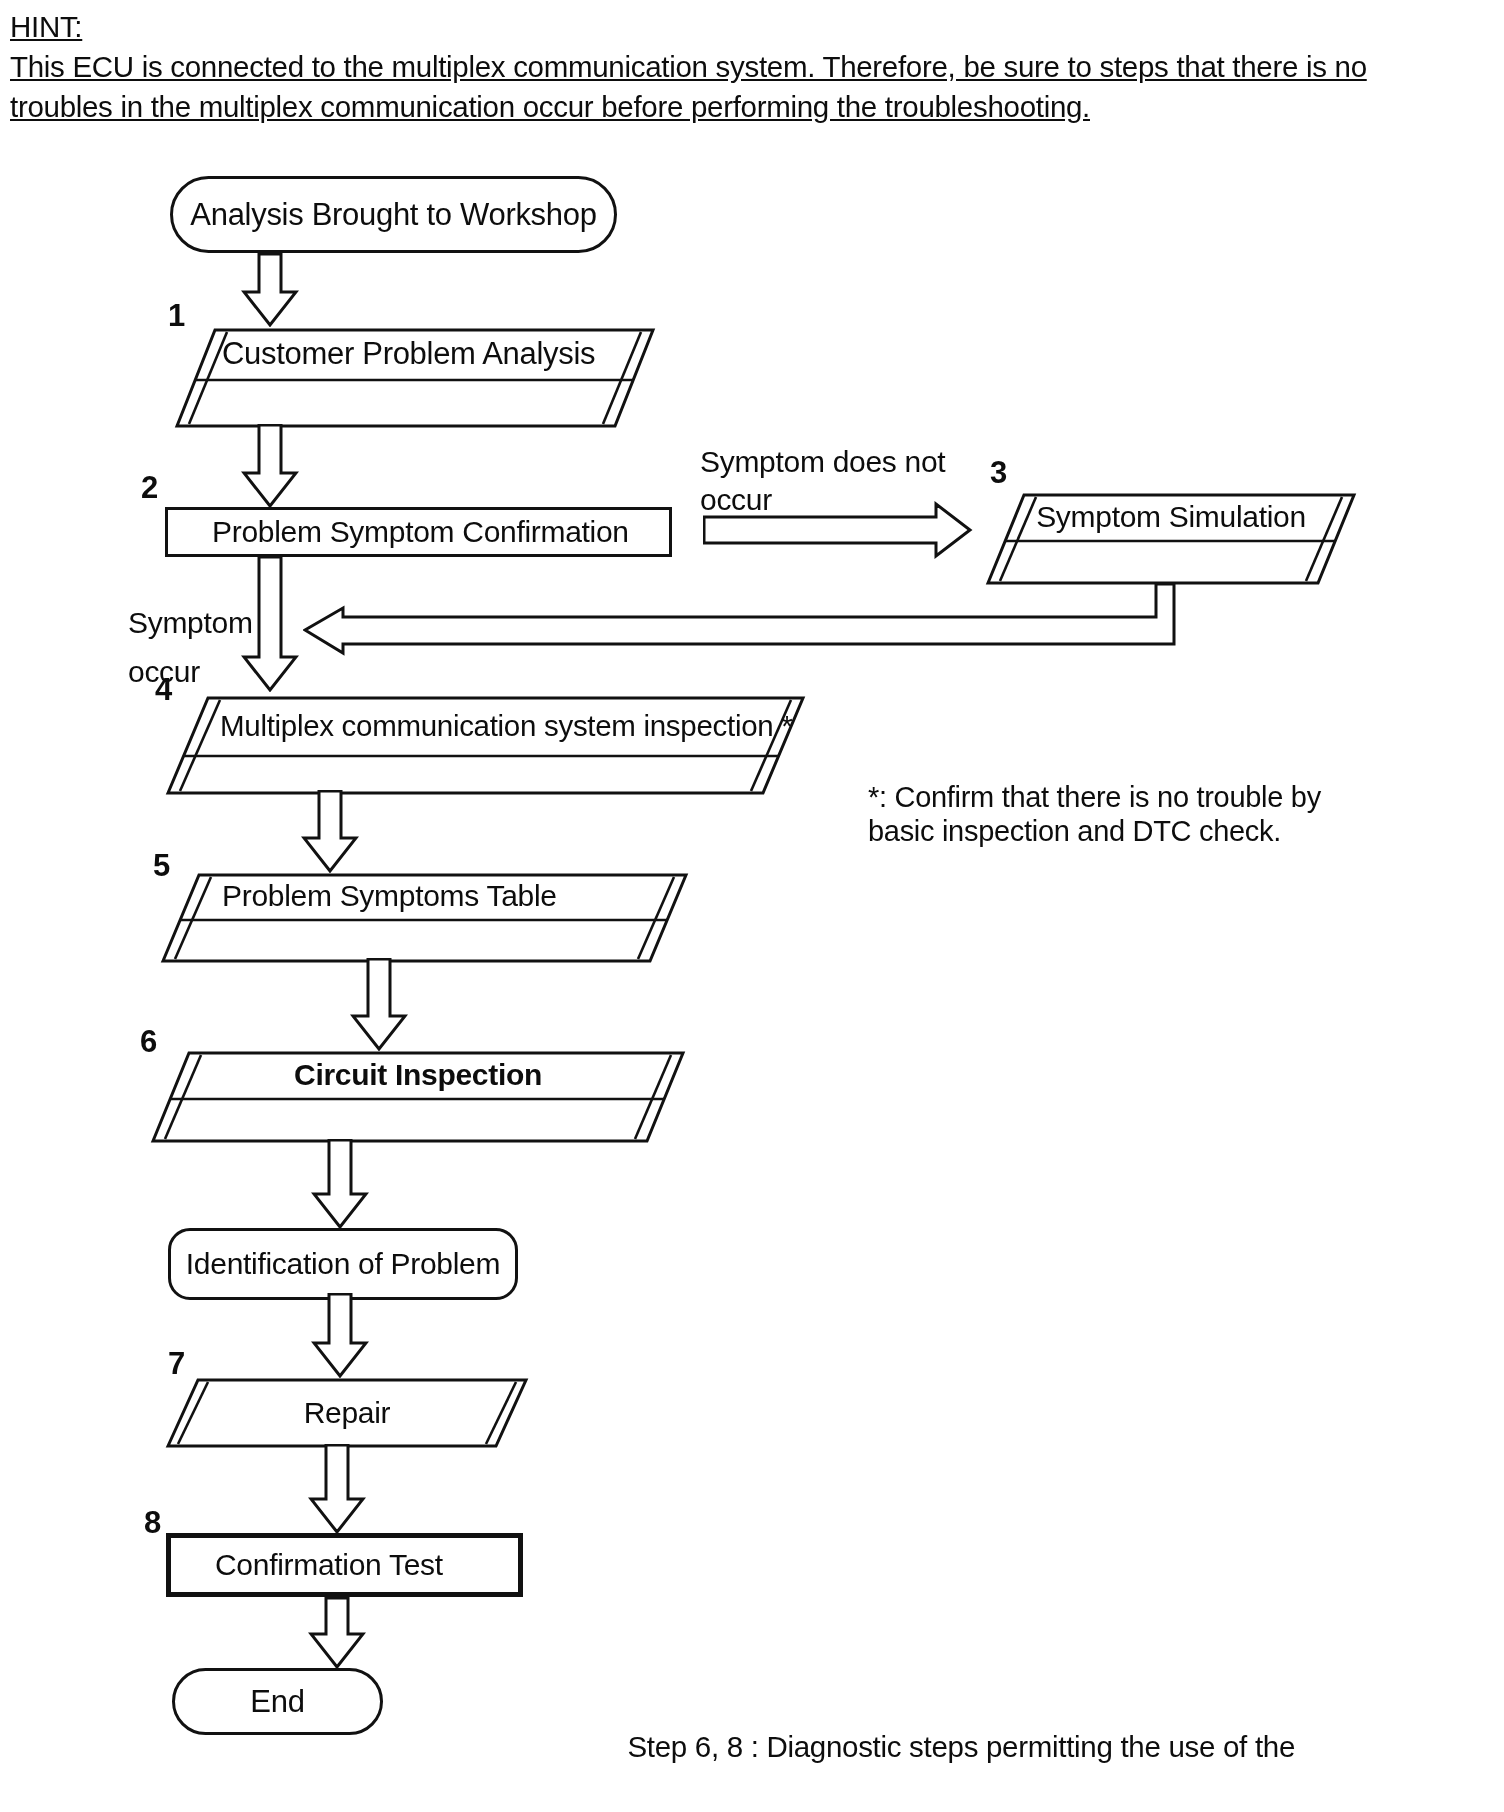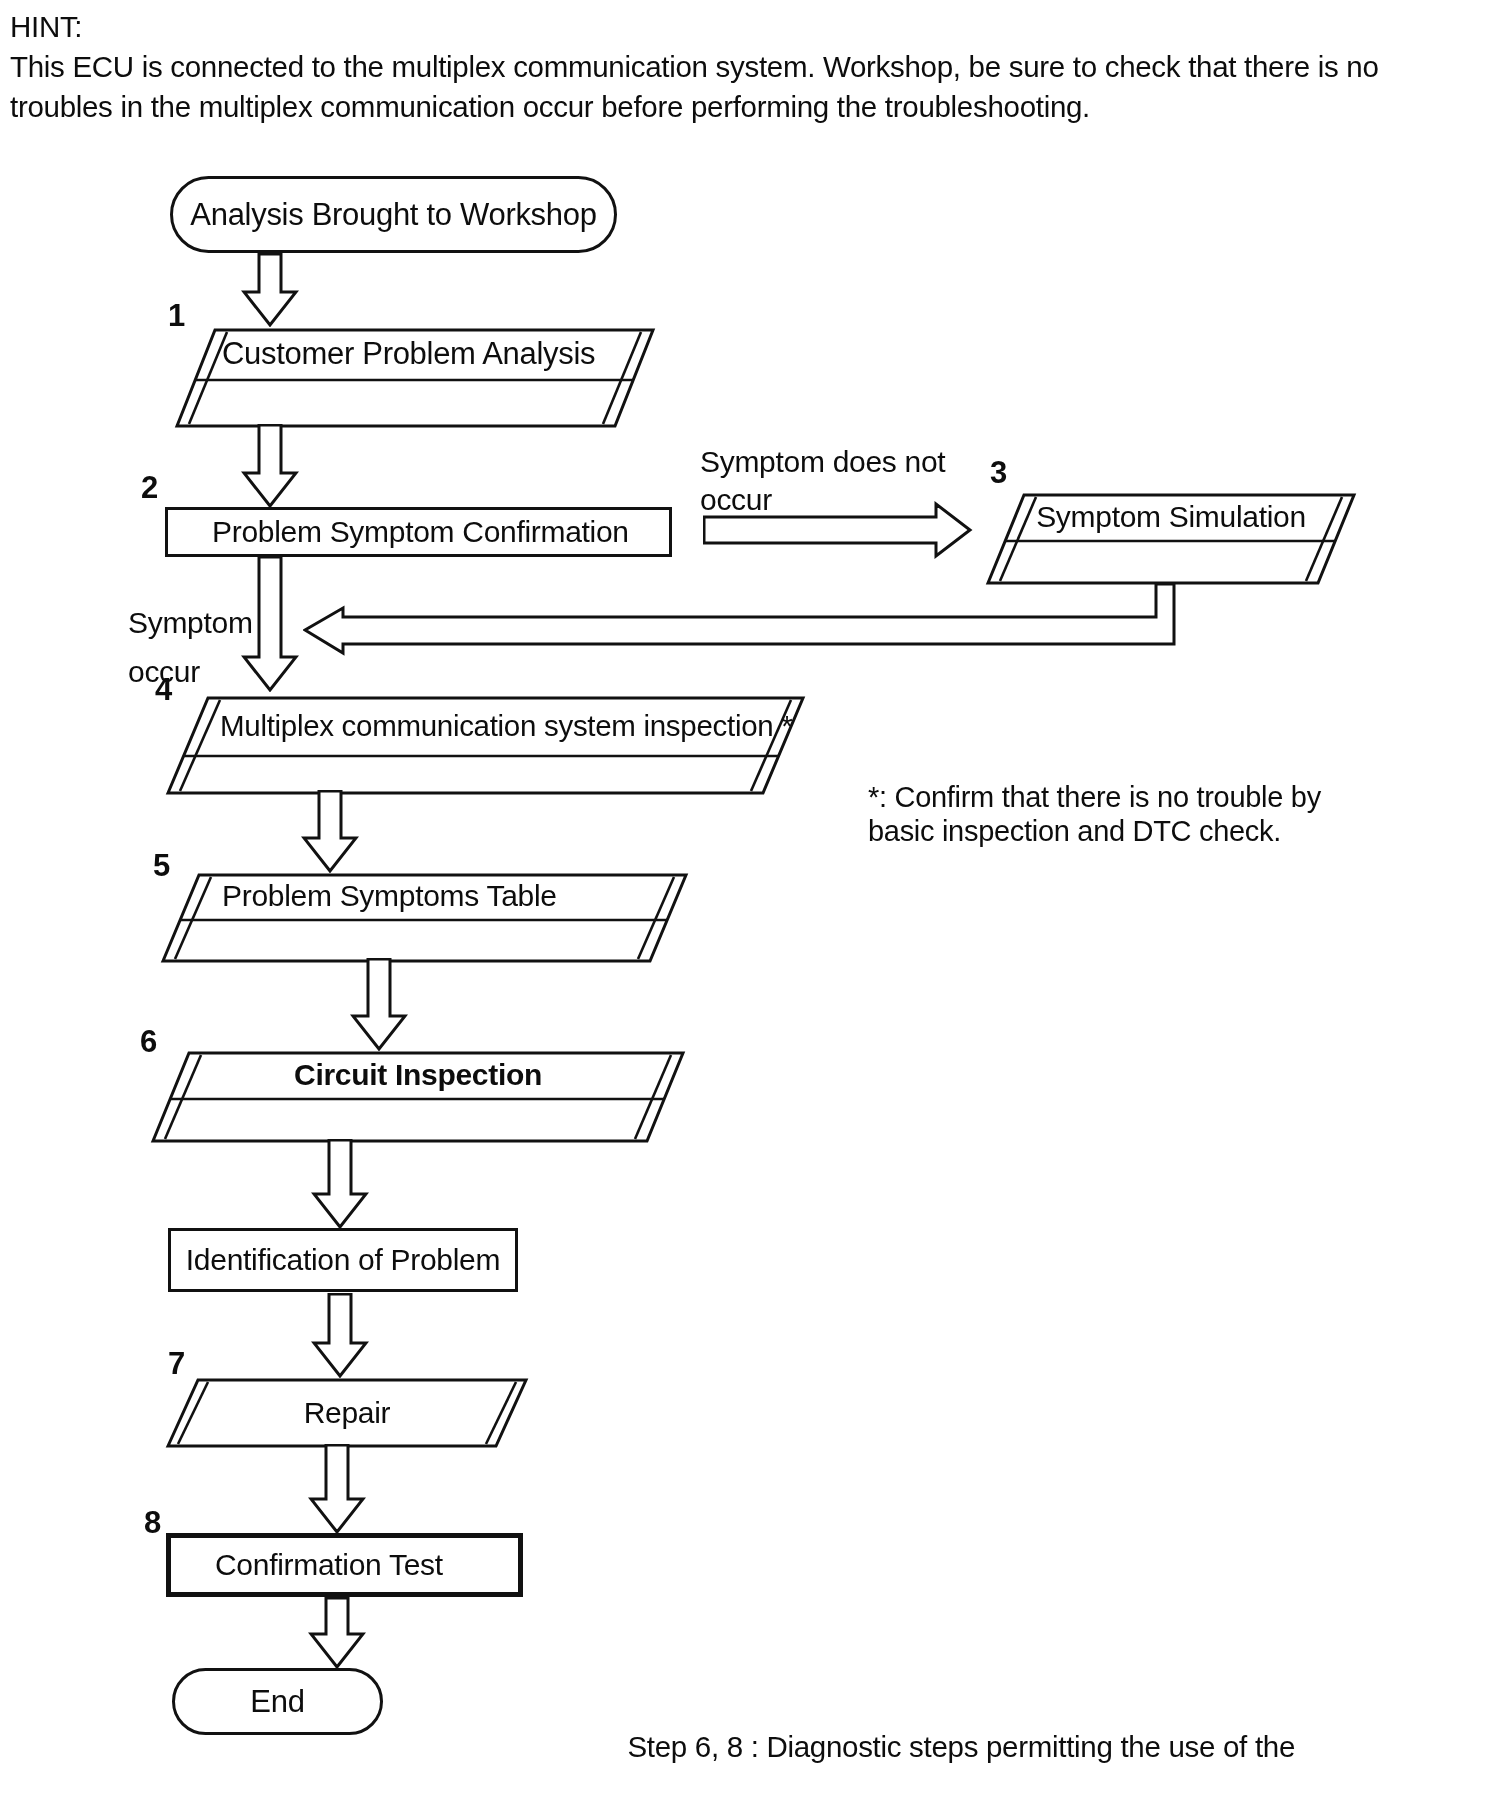--- a/index.html
+++ b/index.html
@@ -1,21 +1,21 @@
 <!DOCTYPE html>
 <html><head>
 <meta charset="utf-8">
 <style>
   html,body { margin:0; padding:0; background:#ffffff; }
   .page {
     position:relative; width:1504px; height:1812px; background:#ffffff;
     font-family:"Liberation Sans", sans-serif; color:#0d0d0d; overflow:hidden;
   }
   .abs { position:absolute; }
-  .bodytext { font-size:29.5px; letter-spacing:-0.3px; white-space:nowrap; }
+  .bodytext { font-size:29.5px; letter-spacing:-0.3px; white-space:nowrap;text-decoration:underline; }
   .num { font-weight:bold; font-size:31px; }
   .edge-label { font-size:30px; letter-spacing:-0.3px; white-space:nowrap; }
   .terminator {
     border:3.5px solid #111; border-radius:40px; background:#fff;
     display:flex; align-items:center; justify-content:center;
     font-size:31px; letter-spacing:-0.3px; box-sizing:border-box;
   }
   .rectbox {
     border:3px solid #111; background:#fff; box-sizing:border-box;
     display:flex; align-items:center; font-size:30px; letter-spacing:-0.3px;
@@ -34,21 +34,21 @@
   .caption { font-size:29.5px; line-height:34px; letter-spacing:-0.3px; text-align:right; }
   svg .ink { fill:#ffffff; stroke:#111111; stroke-width:3; stroke-linejoin:miter; }
   svg .thin { stroke:#111111; stroke-width:2.6; }
 </style>
 </head>
 <body>
 
 <div class="page">
 
   <div class="abs bodytext" style="left:10px; top:10px;">HINT:</div>
-  <div class="abs bodytext" style="left:10px; top:50px;">This ECU is connected to the multiplex communication system. Workshop, be sure to check that there is no</div>
+  <div class="abs bodytext" style="left:10px; top:50px;">This ECU is connected to the multiplex communication system. Therefore, be sure to steps that there is no</div>
   <div class="abs bodytext" style="left:10px; top:90px;">troubles in the multiplex communication occur before performing the troubleshooting.</div>
 
   <div class="abs terminator" style="left:170px; top:176px; width:447px; height:77px;">
     <span>Analysis Brought to Workshop</span>
   </div>
 
   <svg class="abs" style="left:241px; top:253px;" width="58" height="74">
     <polygon class="ink" points="18,1 40,1 40,39 55,39 29,72 3,39 18,39"></polygon>
   </svg>
 
@@ -148,21 +148,21 @@
       <line class="thin" x1="51" y1="5" x2="15" y2="89"></line>
       <line class="thin" x1="521" y1="5" x2="485" y2="89"></line>
     </svg>
     <div class="ptext centered" style="height:49px; font-weight:bold;">Circuit Inspection</div>
   </div>
 
   <svg class="abs" style="left:311px; top:1139px;" width="58" height="90">
     <polygon class="ink" points="18,1 40,1 40,55 55,55 29,88 3,55 18,55"></polygon>
   </svg>
 
-  <div class="abs rectbox" style="left:168px; top:1228px; width:350px; height:64px; justify-content:center;">
+  <div class="abs rectbox" style="left:168px; top:1228px; width:350px; height:72px; justify-content:center;border-radius:22px;">
     <span>Identification of Problem</span>
   </div>
 
   <svg class="abs" style="left:311px; top:1293px;" width="58" height="85">
     <polygon class="ink" points="18,1 40,1 40,50 55,50 29,83 3,50 18,50"></polygon>
   </svg>
 
   <div class="abs num" style="left:168px; top:1346px;">7</div>
   <div class="para" style="left:165px; top:1377px; width:364px; height:72px;">
     <svg width="364" height="72">

